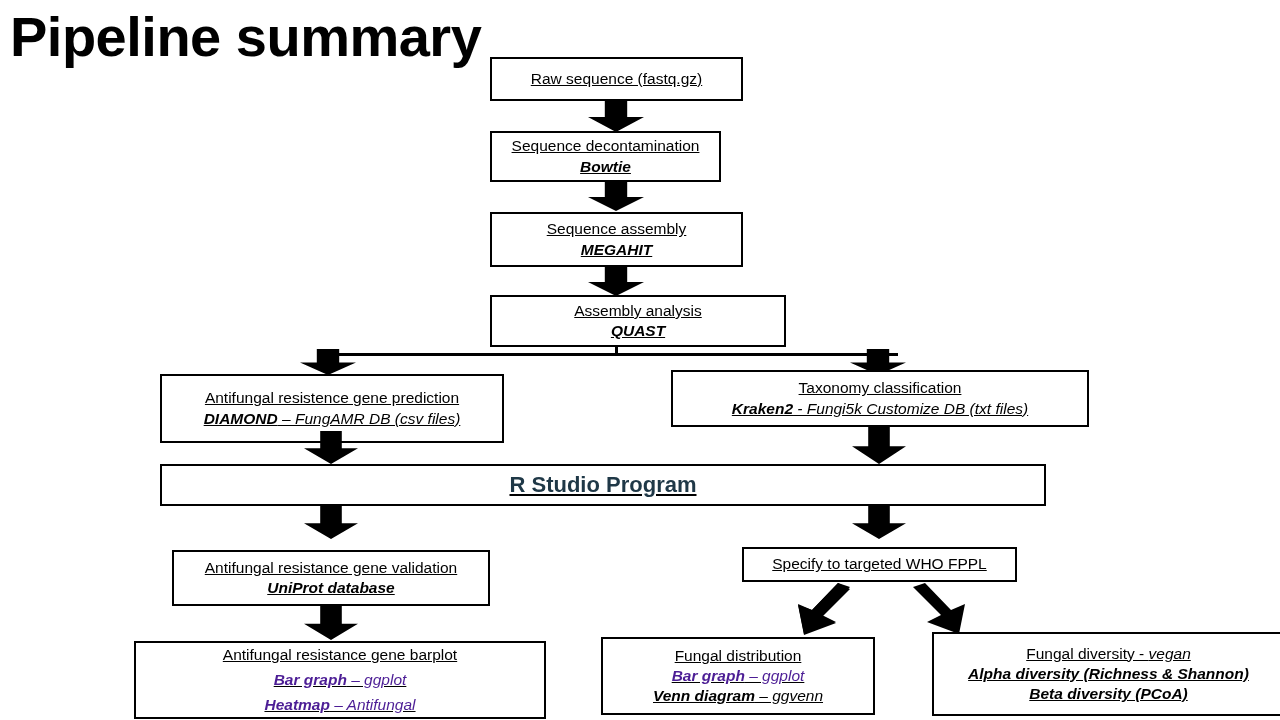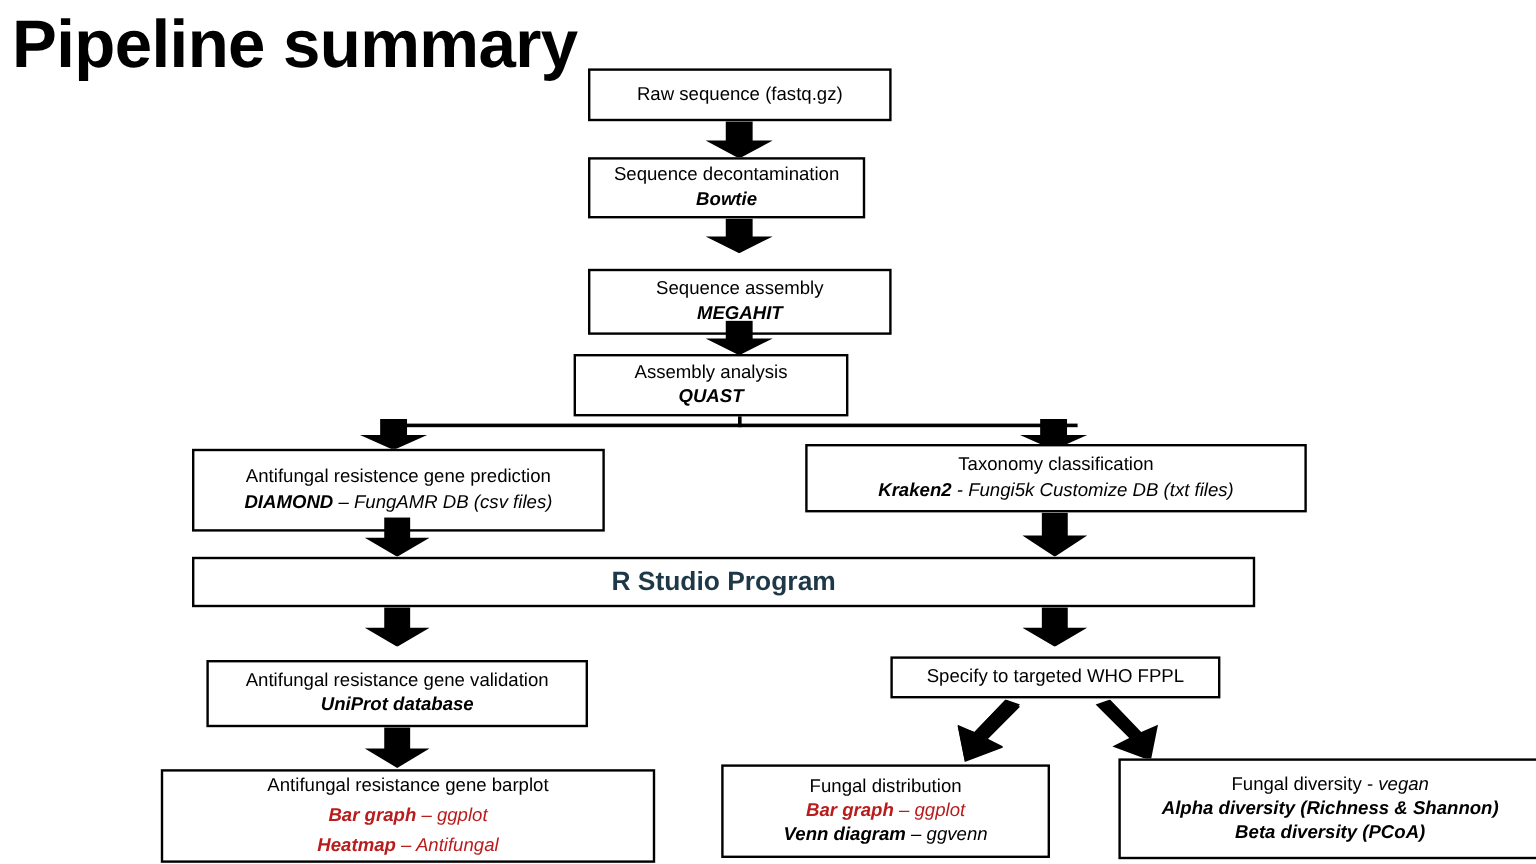--- a/index.html
+++ b/index.html
@@ -42,35 +42,36 @@
     background: #ffffff;
     display: flex;
     flex-direction: column;
     align-items: center;
     justify-content: center;
     text-align: center;
     padding: 2px 21px;
     font-size: 15.5px;
     line-height: 1.30;
     color: #000000;
+    text-decoration: underline;
   }
   .box .ln {
     display: block;
     white-space: nowrap;
   }
   .tool {
     font-weight: bold;
     font-style: italic;
   }
   .tool-reg {
     font-style: italic;
     font-weight: normal;
   }
   .red {
-    color: #b91c1c;
+    color: #4c1d95;
   }
   .rstudio-label {
     font-size: 22px;
     font-weight: bold;
     color: #1F3847;
     white-space: nowrap;
   }
   
   .arrow-down {
     position: absolute;
@@ -109,28 +110,28 @@
 
   <div class="arrow-down small" style="left:588px; top:101px; width:56px; height:31px;"></div>
 
   <div class="box" style="left:490px; top:131px; width:231px; height:51px;">
     <span class="ln">Sequence decontamination</span>
     <span class="ln tool">Bowtie</span>
   </div>
 
   <div class="arrow-down small" style="left:588px; top:182px; width:56px; height:29px;"></div>
 
-  <div class="box" style="left:490px; top:224px; width:253px; height:55px;">
+  <div class="box" style="left:490px; top:212px; width:253px; height:55px;">
     <span class="ln">Sequence assembly</span>
     <span class="ln tool">MEGAHIT</span>
   </div>
 
   <div class="arrow-down small" style="left:588px; top:267px; width:56px; height:29px;"></div>
 
-  <div class="box" style="left:478px; top:295px; width:229px; height:52px;">
+  <div class="box" style="left:490px; top:295px; width:296px; height:52px;">
     <span class="ln">Assembly analysis</span>
     <span class="ln tool">QUAST</span>
   </div>
 
   <div class="vstub" style="left:615px; top:347px; height:9px;"></div>
   <div class="hline" style="left:318px; top:353px; width:580px;"></div>
 
   <div class="arrow-down small" style="left:300px; top:349px; width:56px; height:26px;"></div>
   <div class="arrow-down small" style="left:850px; top:349px; width:56px; height:26px;"></div>
 

